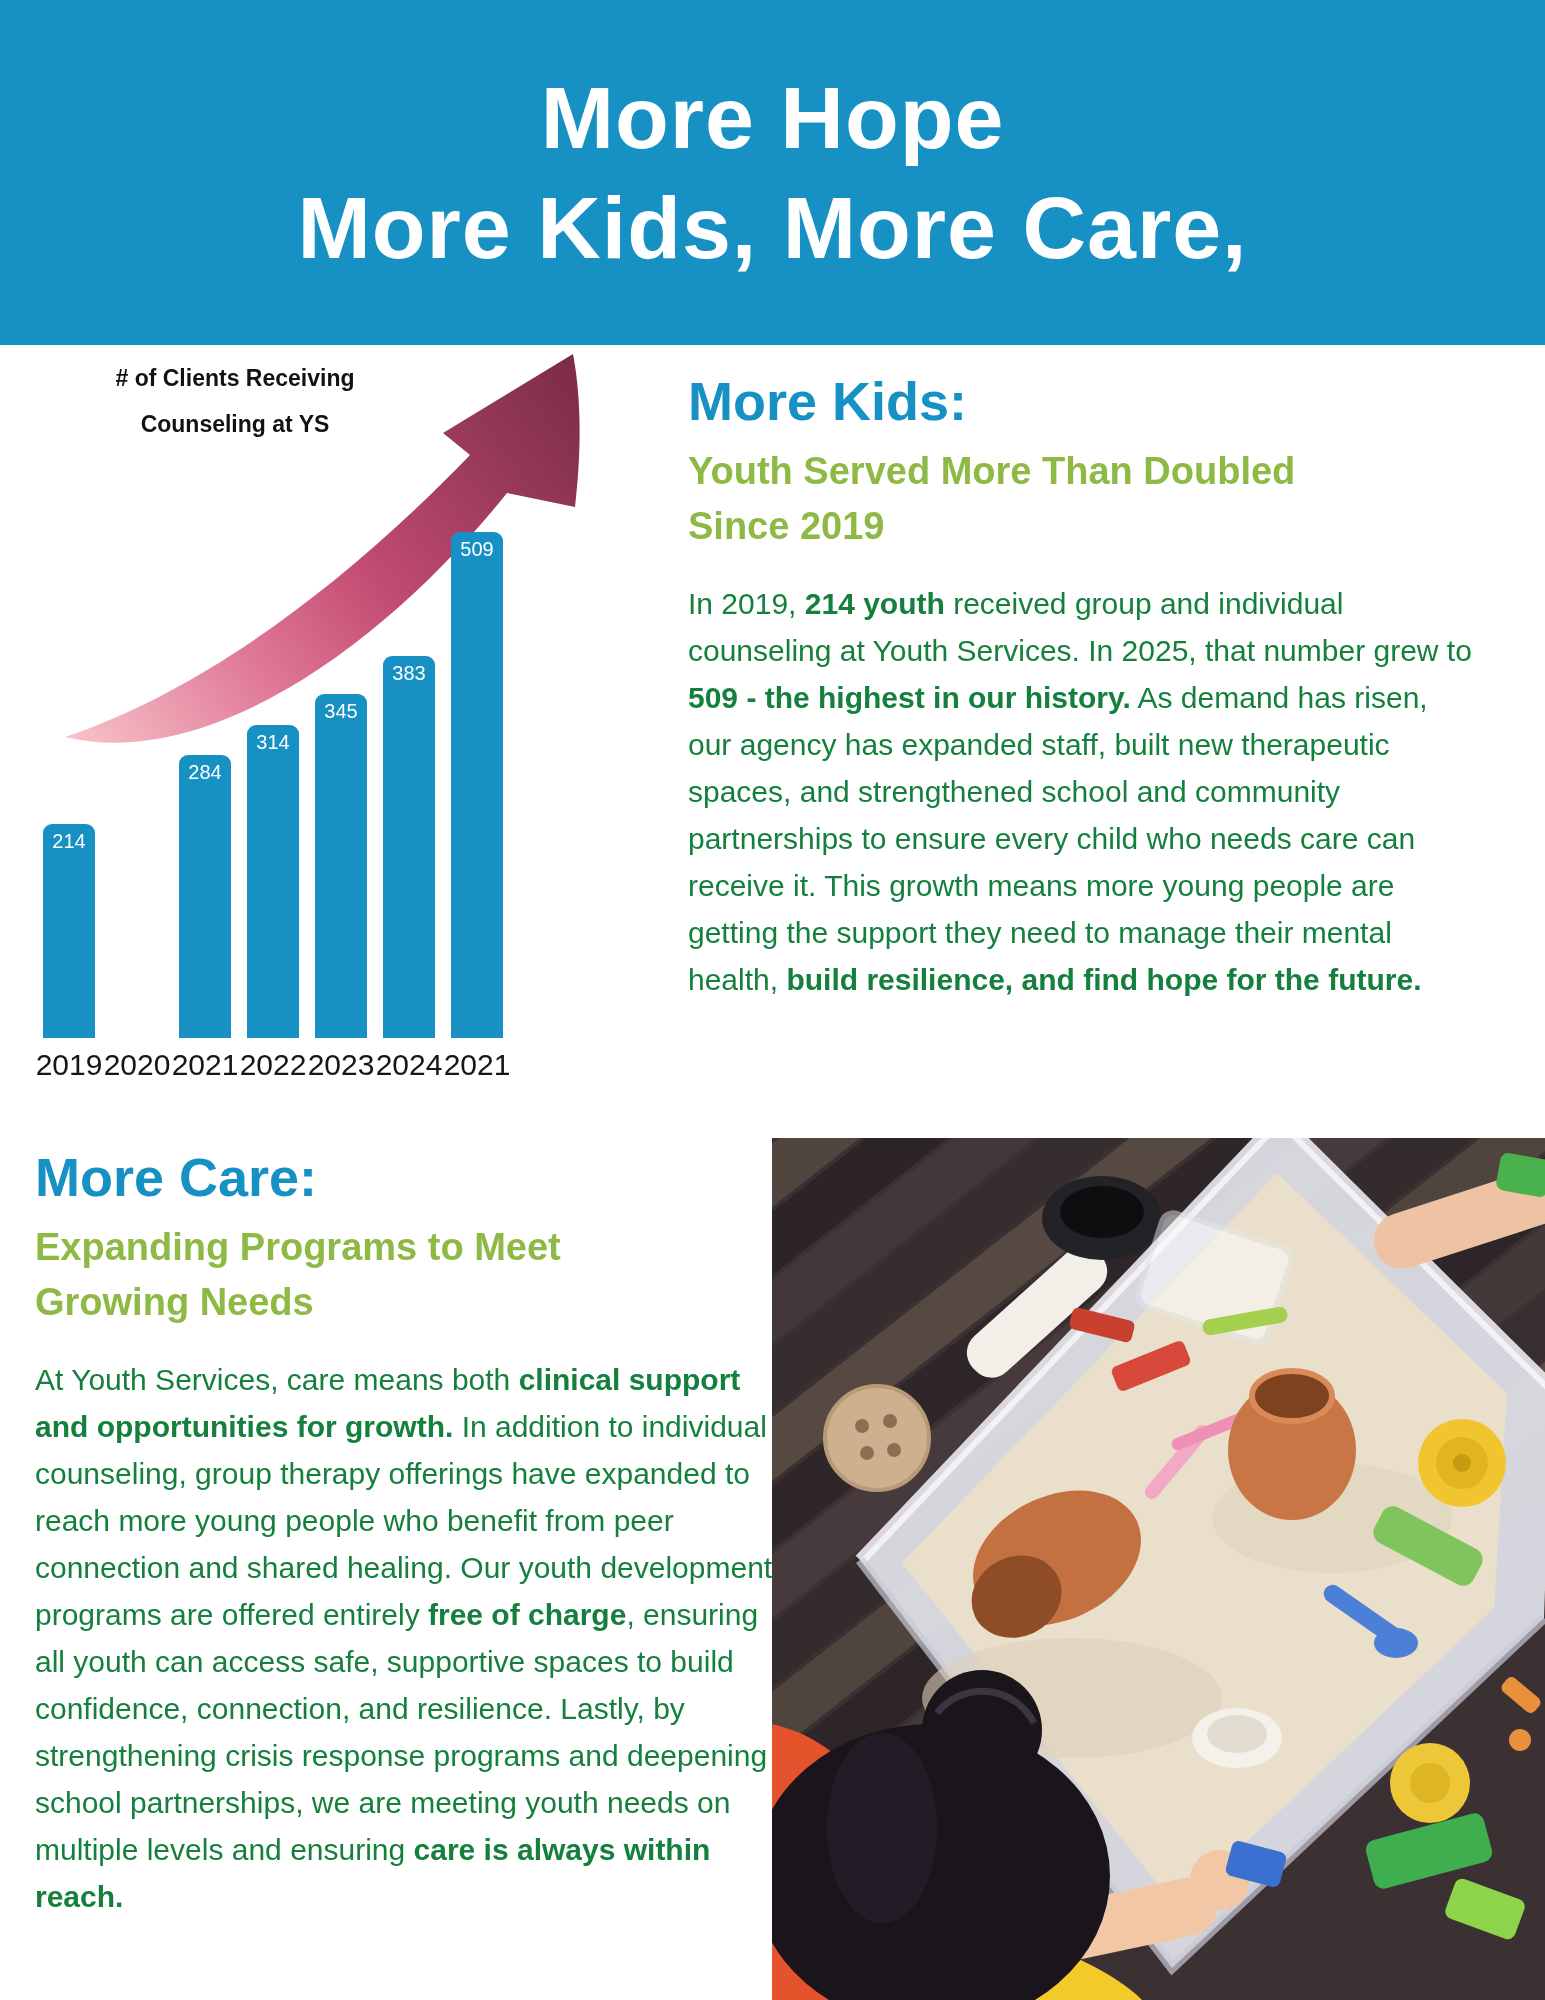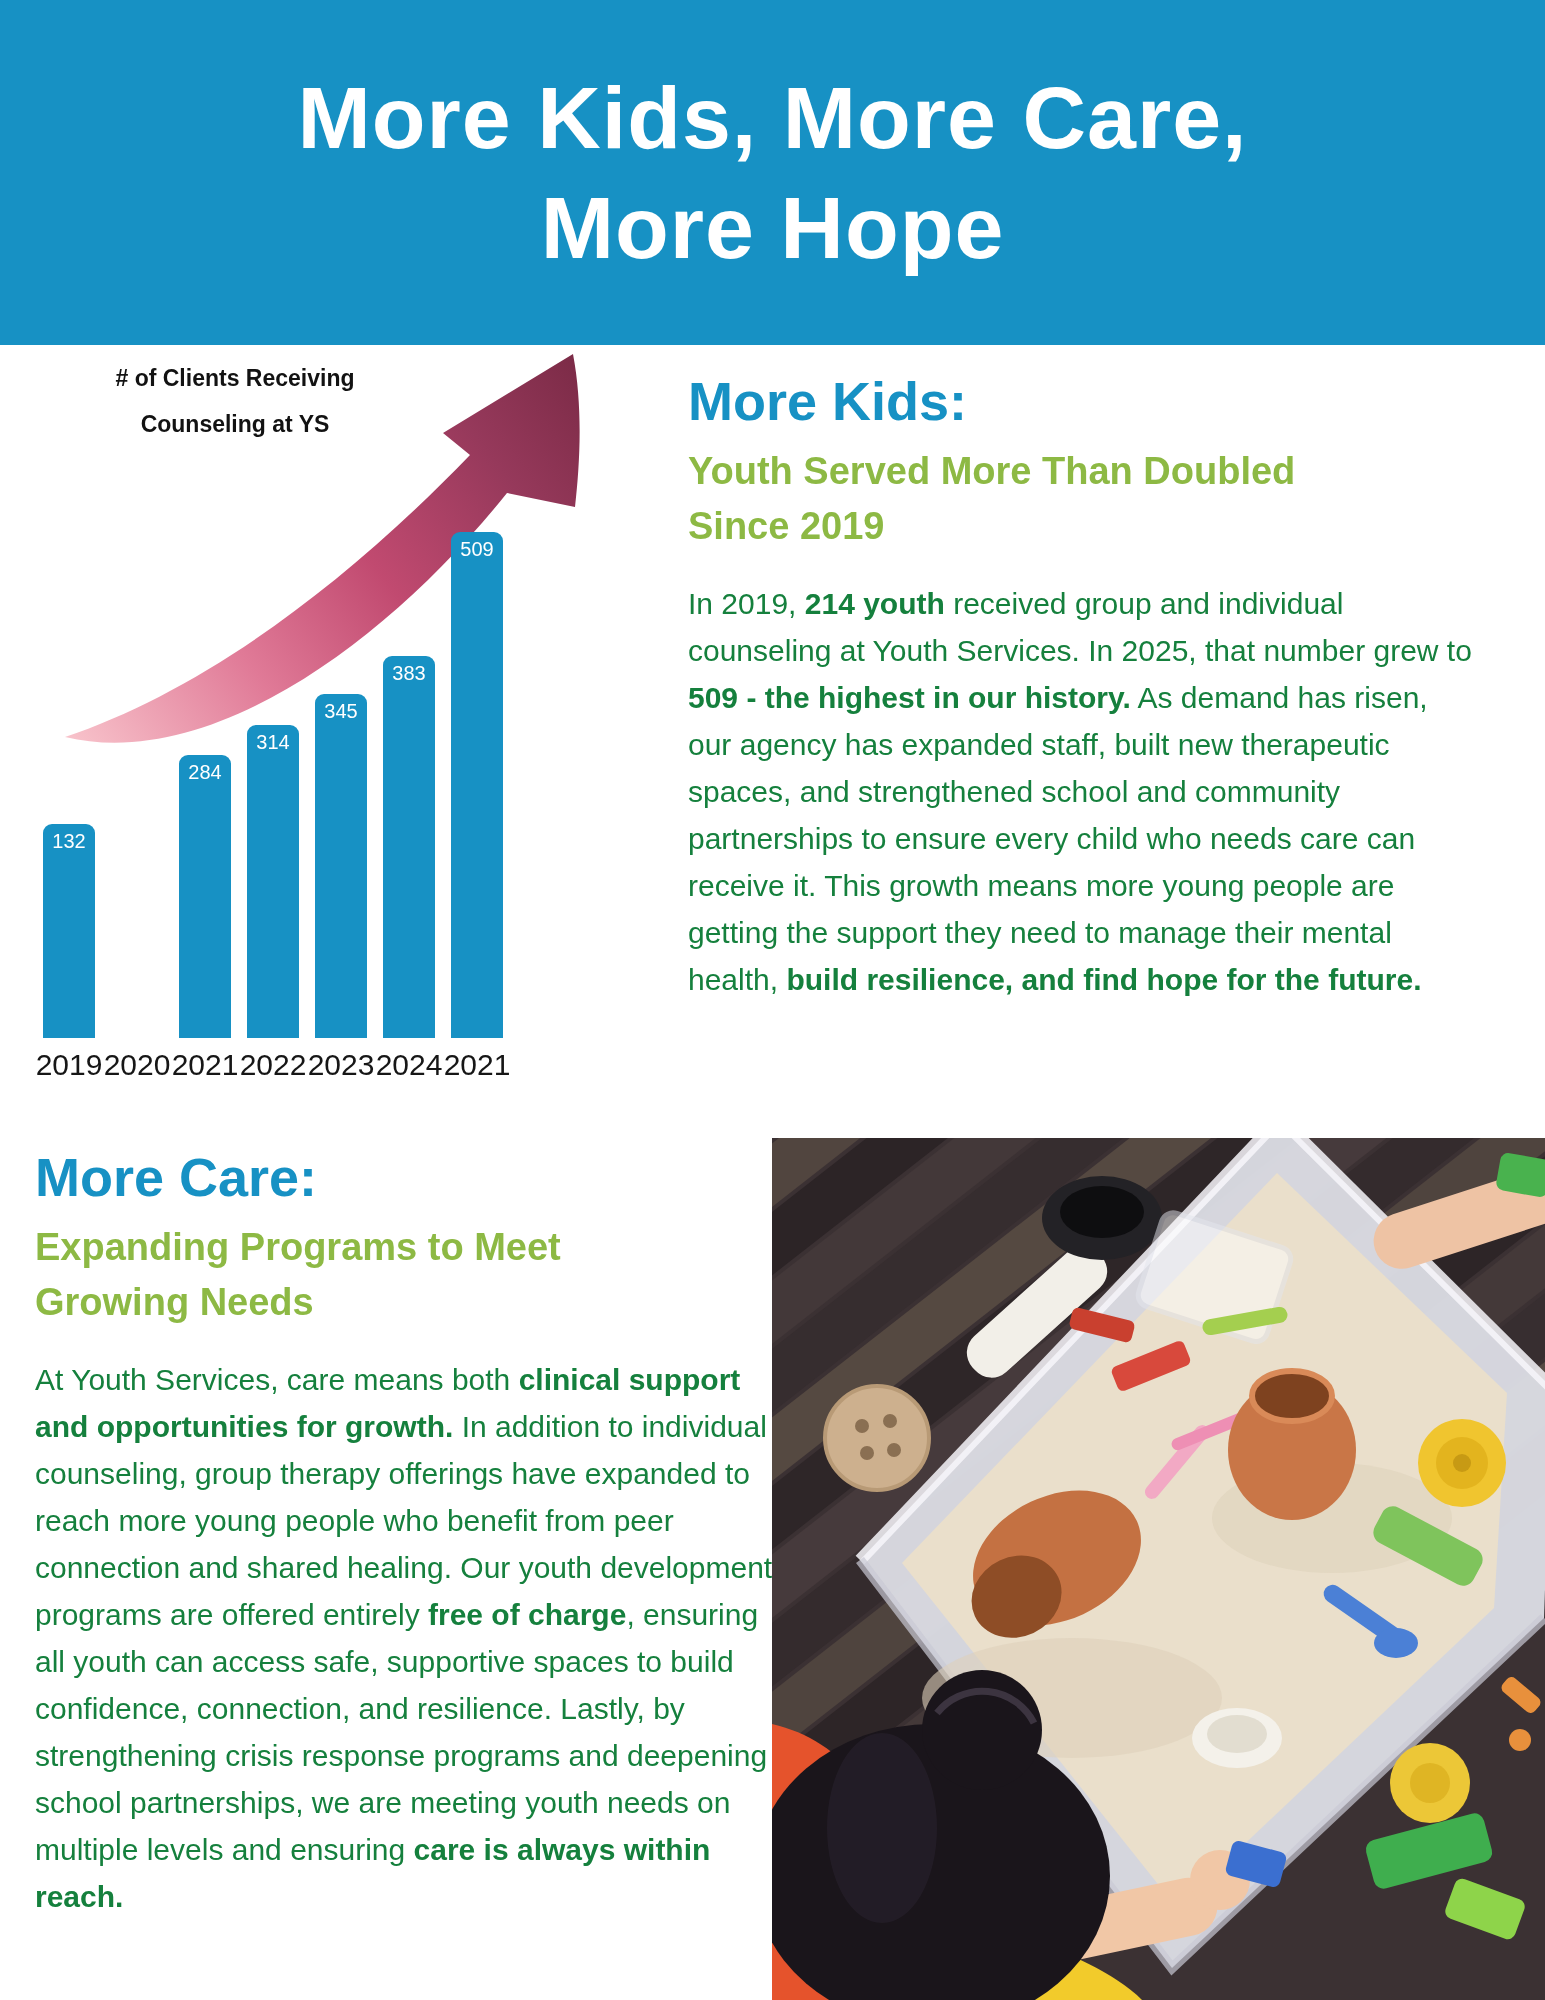--- a/index.html
+++ b/index.html
@@ -34,22 +34,22 @@
   
   .photo{position:absolute;left:772px;top:1138px;width:773px;height:862px;overflow:hidden;}
   .photo svg{display:block;width:100%;height:100%;}
 </style>
 </head>
 <body>
 
 <div class="page">
 
   <header class="banner">
+    <div class="banner-line">More Hope</div>
     <div class="banner-line">More Kids, More Care,</div>
-    <div class="banner-line">More Hope</div>
   </header>
 
   <section class="chart-area">
     <div class="chart-title">
       <span># of Clients Receiving</span><br>
       <span>Counseling at YS</span>
     </div>
 
     <svg class="arrow-svg" viewBox="0 0 550 450" aria-hidden="true">
       <defs>
@@ -66,21 +66,21 @@
                L 408 88
                L 538 9
                C 548 62, 545 118, 540 162
                L 472 148
                C 360 288, 180 428, 30 392 Z" fill="url(#arrowGrad)"></path>
     </svg>
 
     <div class="bars" id="bars">
         <div class="bar-slot">
           <div class="bar" style="height: 214px; background: rgb(23, 145, 196);">
-            <span class="bar-value" style="color: rgb(255, 255, 255);">132</span>
+            <span class="bar-value" style="color: rgb(255, 255, 255);">214</span>
           </div>
           <div class="bar-year">2019</div>
         </div>
         <div class="bar-slot">
           <div class="bar-year">2020</div>
         </div>
         <div class="bar-slot">
           <div class="bar" style="height: 283px; background: rgb(23, 145, 196);">
             <span class="bar-value" style="color: rgb(255, 255, 255);">284</span>
           </div>

